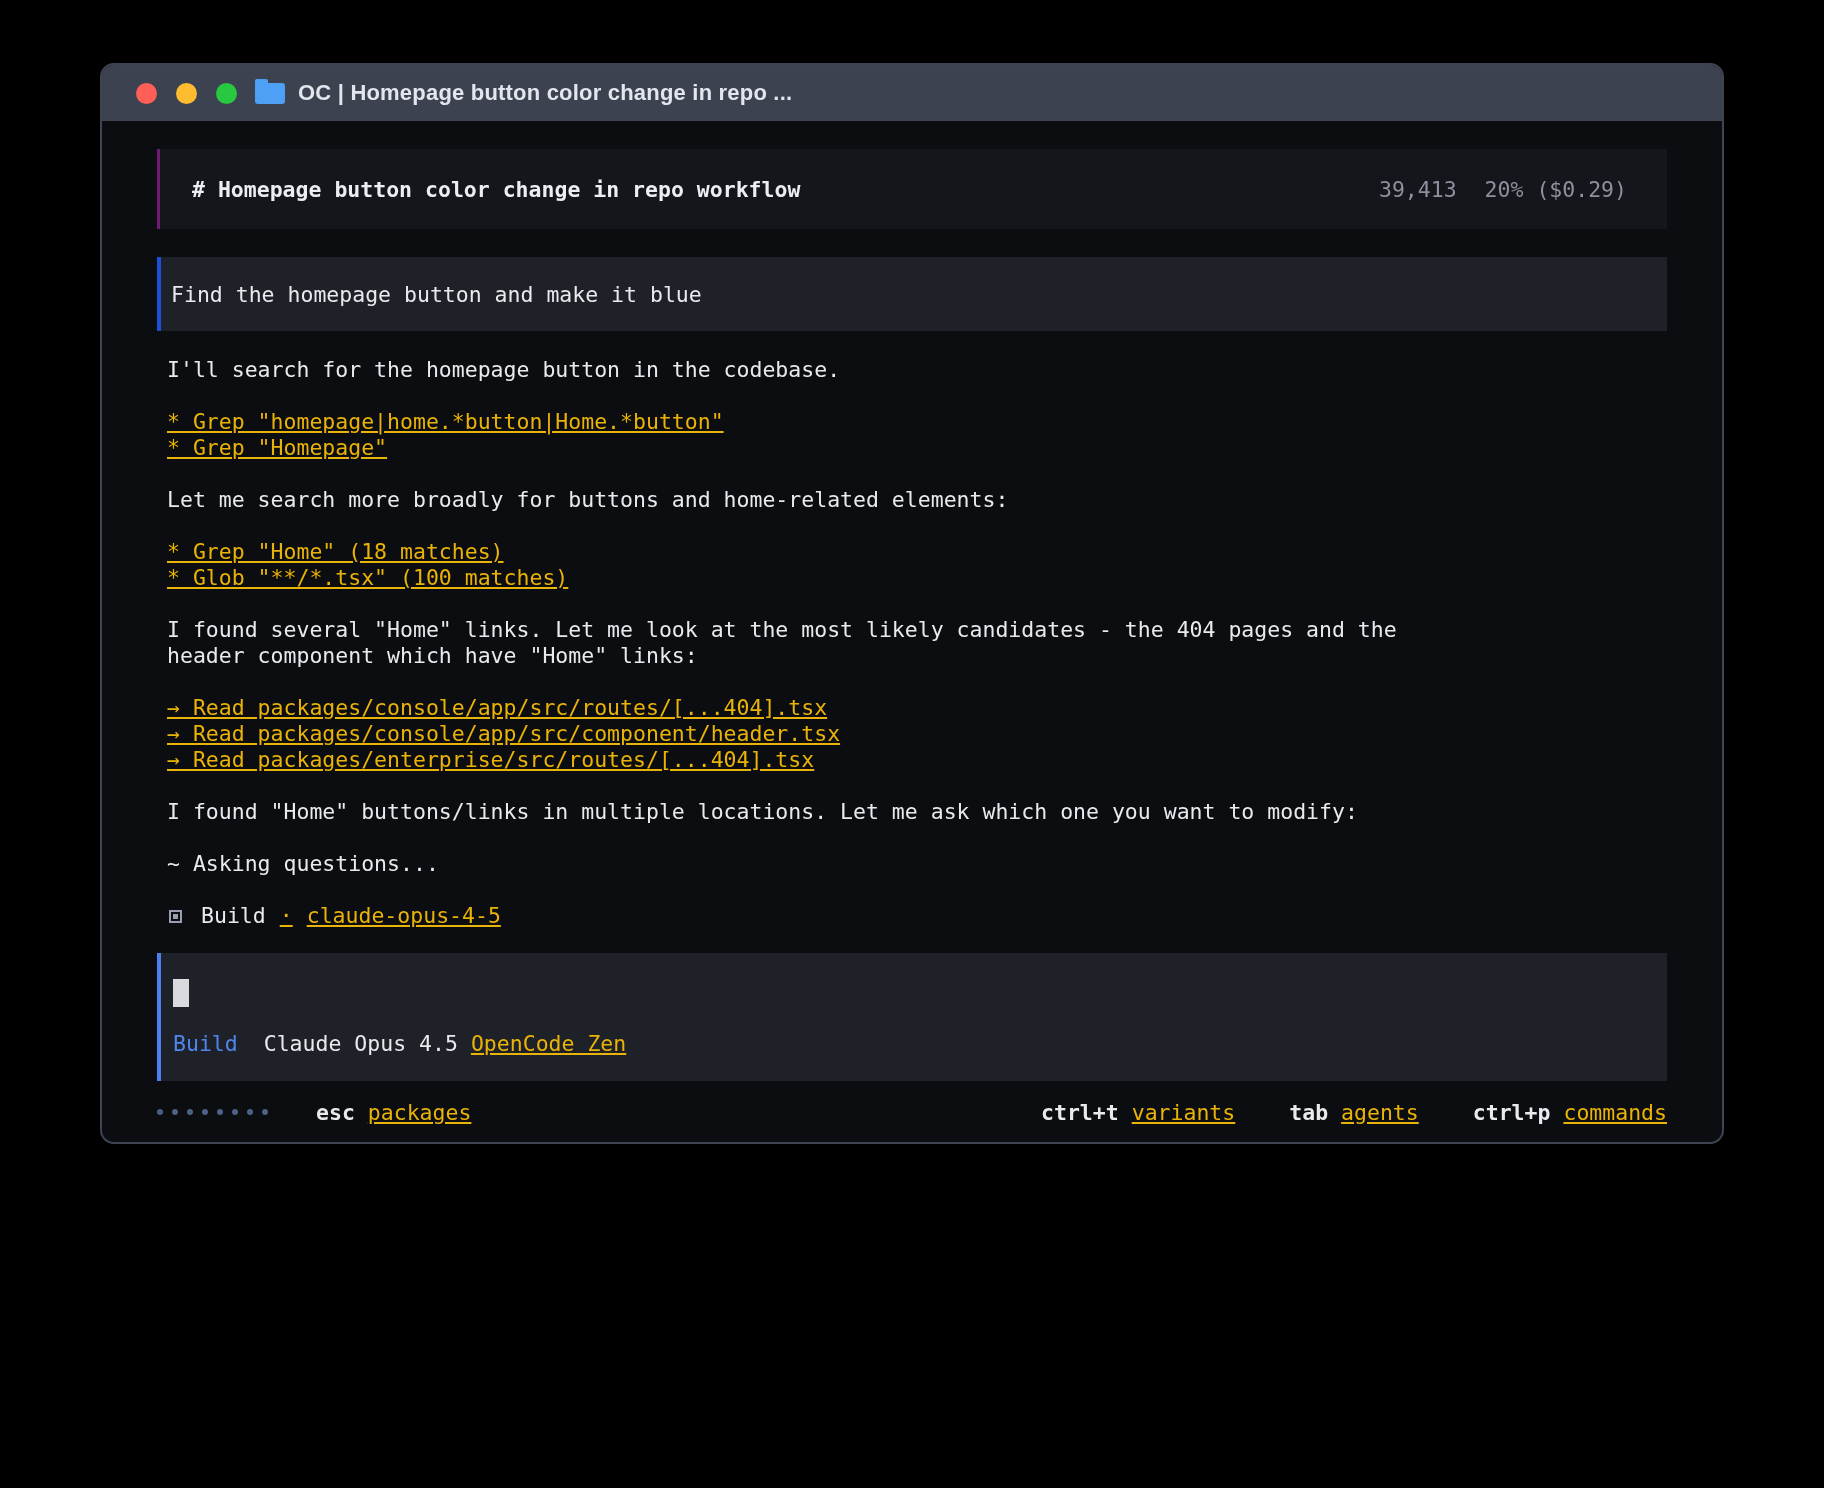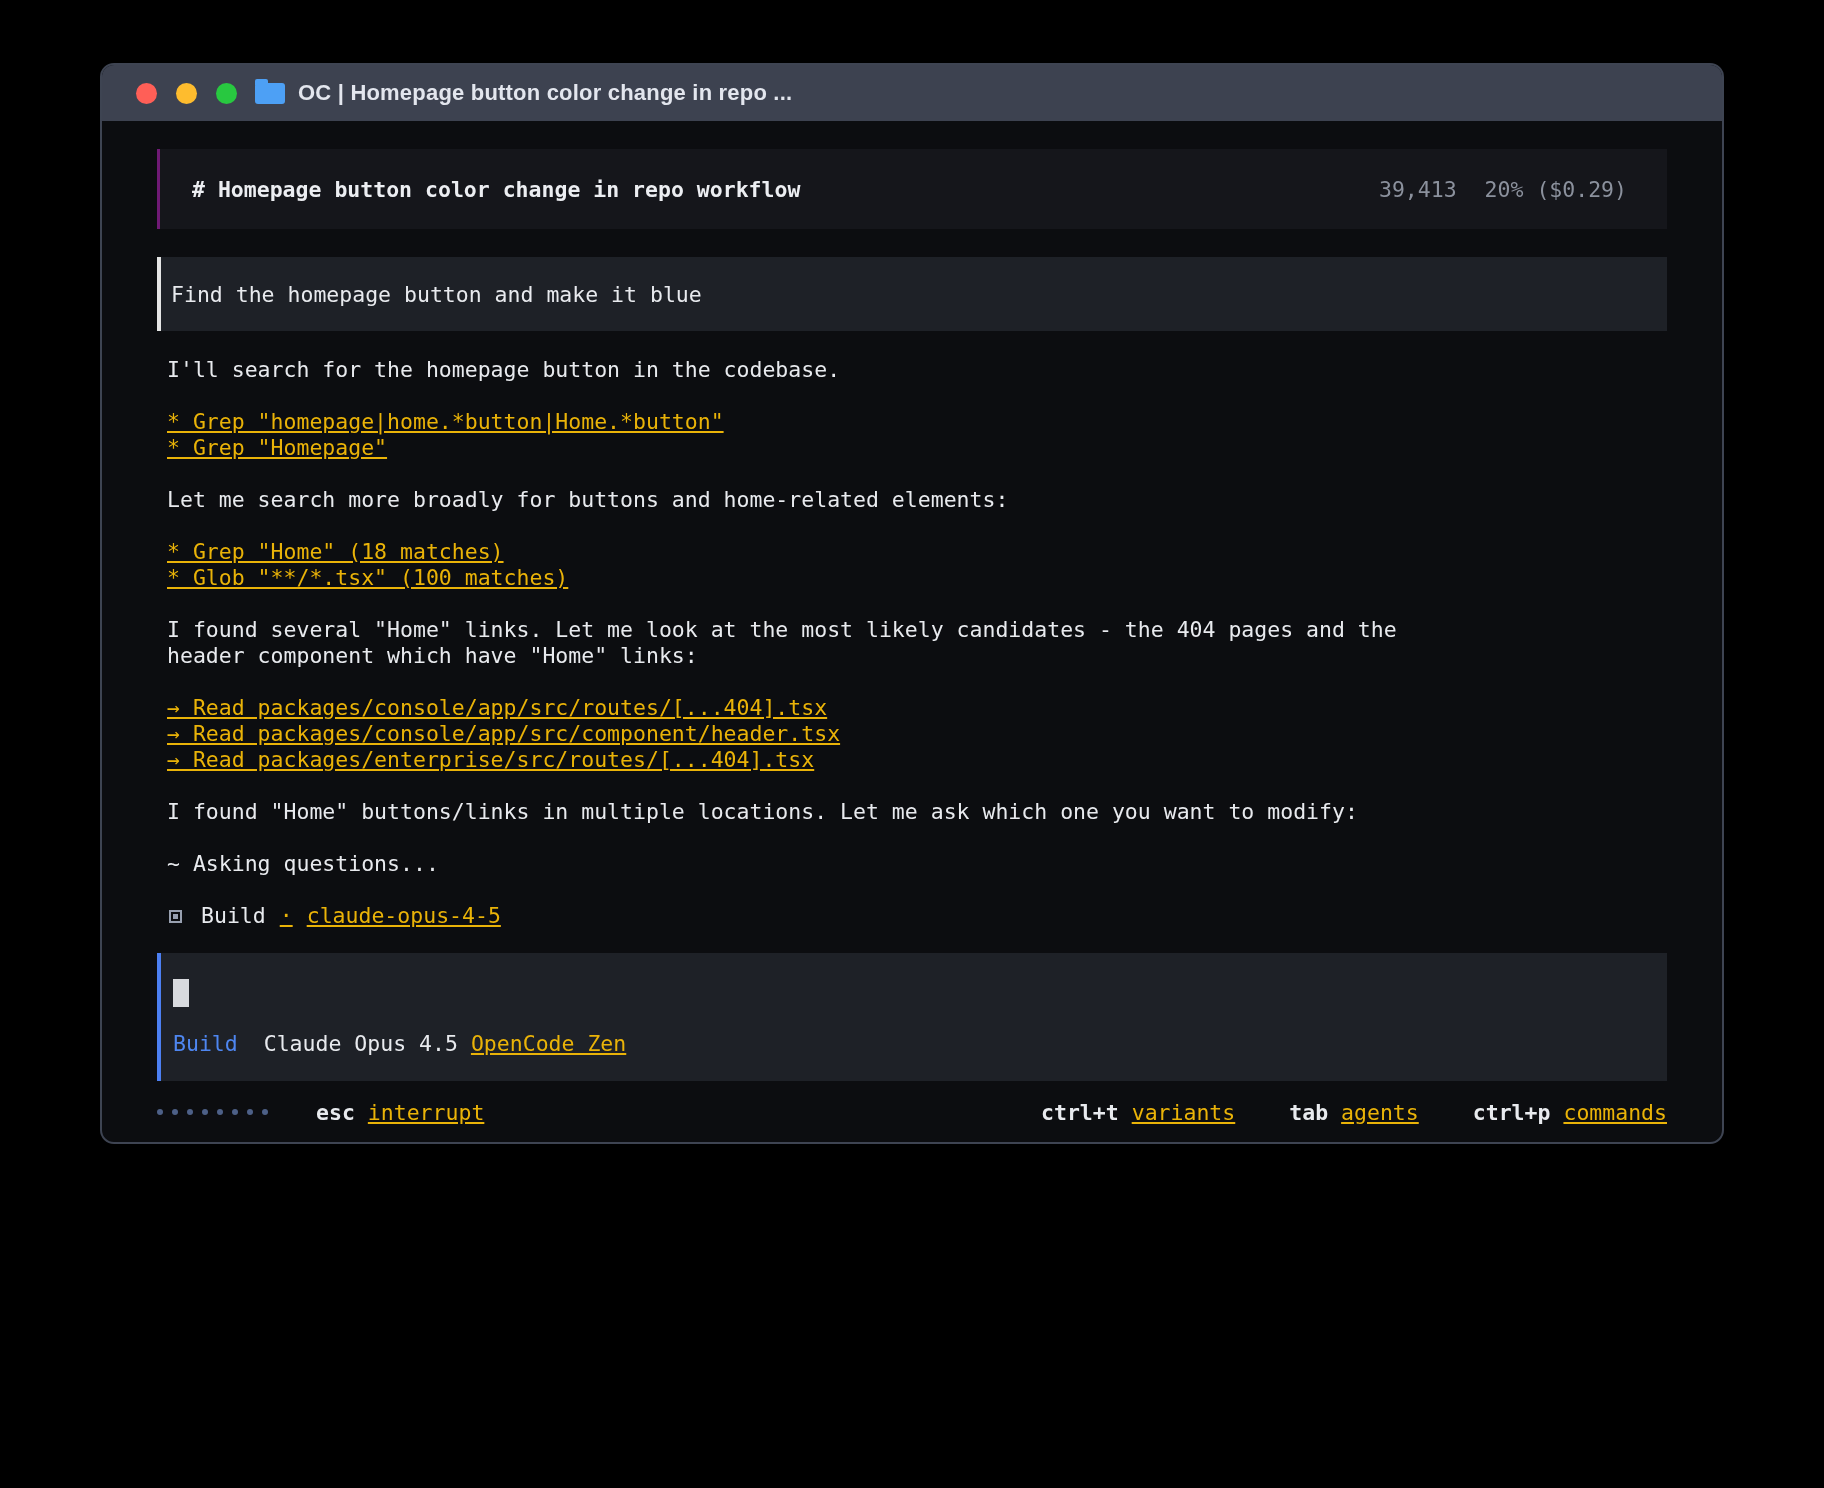--- a/index.html
+++ b/index.html
@@ -63,21 +63,21 @@
     border-left:3px solid #701a75;
     height:80px;
     display:flex; align-items:center; justify-content:space-between;
     padding:0 40px 0 32px;
   }
   .h-title { font-weight:bold; color:#eceef2; white-space:nowrap; }
   .h-stats { color:#8b919d; display:flex; gap:28px; white-space:nowrap; }
   .user-block {
     margin-top:28px;
     background:#1e2127;
-    border-left:4px solid #e5e5e5;
+    border-left:4px solid #1d4ed8;
     height:74px;
     display:flex; align-items:center;
     padding-left:10px;
     color:#e8eaee;
     white-space:nowrap;
   }
   .transcript {
     margin:26px 0 0 10px;
     line-height:26px;
   }
@@ -207,21 +207,21 @@
             <i></i>
             <i></i>
             <i></i>
             <i></i>
             <i></i>
             <i></i>
             <i></i>
         </span>
         <span class="pair">
           <span class="key">esc</span>
-          <span class="muted">interrupt</span>
+          <span class="muted">packages</span>
         </span>
       </div>
       <div class="f-right">
         <span class="pair">
           <span class="key">ctrl+t</span>
           <span class="muted">variants</span>
         </span>
         <span class="pair">
           <span class="key">tab</span>
           <span class="muted">agents</span>

